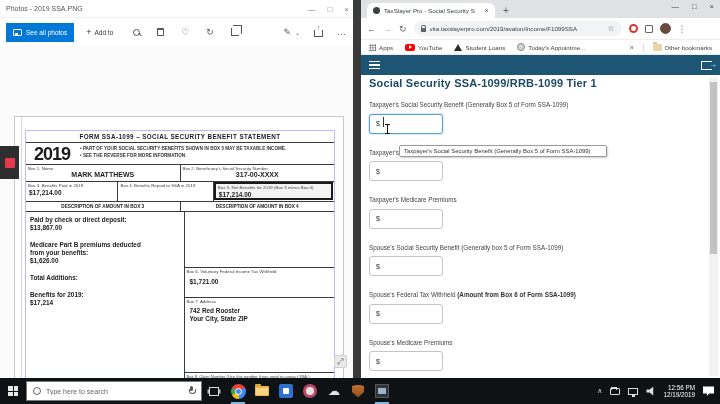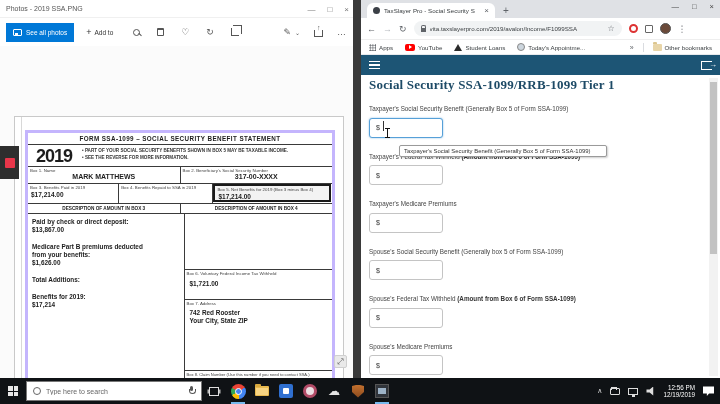--- a/index.html
+++ b/index.html
@@ -31,21 +31,21 @@
   .caret-dn{font-size:6px;color:#555;margin-left:-10px;}
   .share-ic{position:relative;width:9px;height:7px;border:1px solid #555;border-top:none;margin-top:3px;}
   .share-ic::after{content:"↑";position:absolute;top:-6px;left:2px;font-size:7px;color:#555;}
   .more{font-size:9px;letter-spacing:1px;}
   .ph-canvas{position:absolute;left:0;top:46px;right:0;bottom:0;background:#fbfbfb;}
   .fit-btn{position:absolute;right:6px;bottom:10px;width:13px;height:13px;background:#e9e9e9;border:1px solid #cfcfcf;border-radius:2px;color:#555;font-size:8px;line-height:11px;text-align:center;}
 
   
   .sheet{position:absolute;left:14px;top:70px;width:330px;height:280px;background:#fff;border:1px solid #c9c9c9;}
   .sheet::before{content:"";position:absolute;left:6px;top:0;bottom:0;width:1px;background:#d8d8d8;}
-  .ftable{position:absolute;left:10px;top:13px;right:8px;bottom:10px;border:3px solid #c4b5fd;display:flex;flex-direction:column;color:#1c1c1c;}
+  .ftable{position:absolute;left:10px;top:13px;right:8px;bottom:10px;border:1px solid #c4b5fd;display:flex;flex-direction:column;color:#1c1c1c;}
   .f-title{height:12px;border-bottom:1px solid #3a3a3a;text-align:center;font-size:6.3px;font-weight:bold;letter-spacing:.4px;line-height:12px;}
   .f-year{height:22px;border-bottom:1px solid #3a3a3a;display:flex;}
   .year-big{width:52px;font-size:18px;font-weight:bold;line-height:22px;text-align:center;letter-spacing:-1px;}
   .bullets{flex:1;padding:3px 2px 0 2px;font-size:4.6px;line-height:6.5px;font-weight:bold;color:#333;}
   .f-name{height:17px;border-bottom:1px solid #3a3a3a;display:flex;}
   .f-name .cell{flex:1;position:relative;}
   .f-name .cell:first-child{border-right:1px solid #3a3a3a;}
   .boxlab{font-size:4.4px;color:#444;padding:1px 2px 0 2px;line-height:5px;}
   .cval{font-size:7px;font-weight:bold;text-align:center;line-height:8px;}
   .f-345{height:20px;border-bottom:1px solid #3a3a3a;display:flex;}
@@ -106,21 +106,21 @@
   .folder-bm{width:9px;height:7px;background:#e8d5a8;border-radius:1px;position:relative;}
   .folder-bm::before{content:"";position:absolute;top:-2px;left:0;width:4px;height:2px;background:#dcc globalization;background:#dcc68f;border-radius:1px 1px 0 0;}
 
   .ts-bar{height:20px;background:#1d5575;display:flex;align-items:center;justify-content:space-between;padding:0 8px;}
   .hamb{width:11px;height:8px;border-top:1.6px solid #fff;border-bottom:1.6px solid #fff;position:relative;}
   .hamb::after{content:"";position:absolute;left:0;right:0;top:2.3px;height:1.6px;background:#fff;}
   .exit-ic{color:#fff;font-size:9px;position:relative;width:11px;height:9px;border:1.4px solid #fff;border-right:none;}
   .exit-ic::after{content:"→";position:absolute;right:-5px;top:-1.5px;font-size:8px;color:#fff;}
 
   .ts-content{position:absolute;left:0;top:75px;right:0;bottom:0;background:#fff;padding:0 8px;overflow:hidden;}
-  .ts-heading{font-size:13px;font-weight:bold;color:#1d4a66;margin:2px 0 0 0;letter-spacing:.2px;white-space:nowrap;font-family:Liberation Serif, serif;}
+  .ts-heading{font-size:11px;font-weight:bold;color:#1d4a66;margin:2px 0 0 0;letter-spacing:.2px;white-space:nowrap;}
   .fgroup{margin-top:15px;}
   .fgroup.first{margin-top:12px;}
   .flabel{font-size:6.3px;color:#444;margin-bottom:4px;white-space:nowrap;}
   .flabel b{color:#333;}
   .finput{width:74px;height:20px;border:1px solid #c4c4c4;border-radius:3px;font-size:7px;color:#333;padding:0 0 0 6px;background:#fff;outline:none;}
   .finput.focused{border-color:#56a0d8;box-shadow:0 0 2px rgba(86,160,216,.7);}
   .inwrap{position:relative;width:74px;}
   .caret-line{position:absolute;left:14px;top:5px;width:1px;height:10px;background:#333;}
   .ibeam{position:absolute;left:16px;top:12px;width:5px;height:10px;}
   .ibeam i{position:absolute;left:2px;top:0;width:1px;height:10px;background:#111;}

